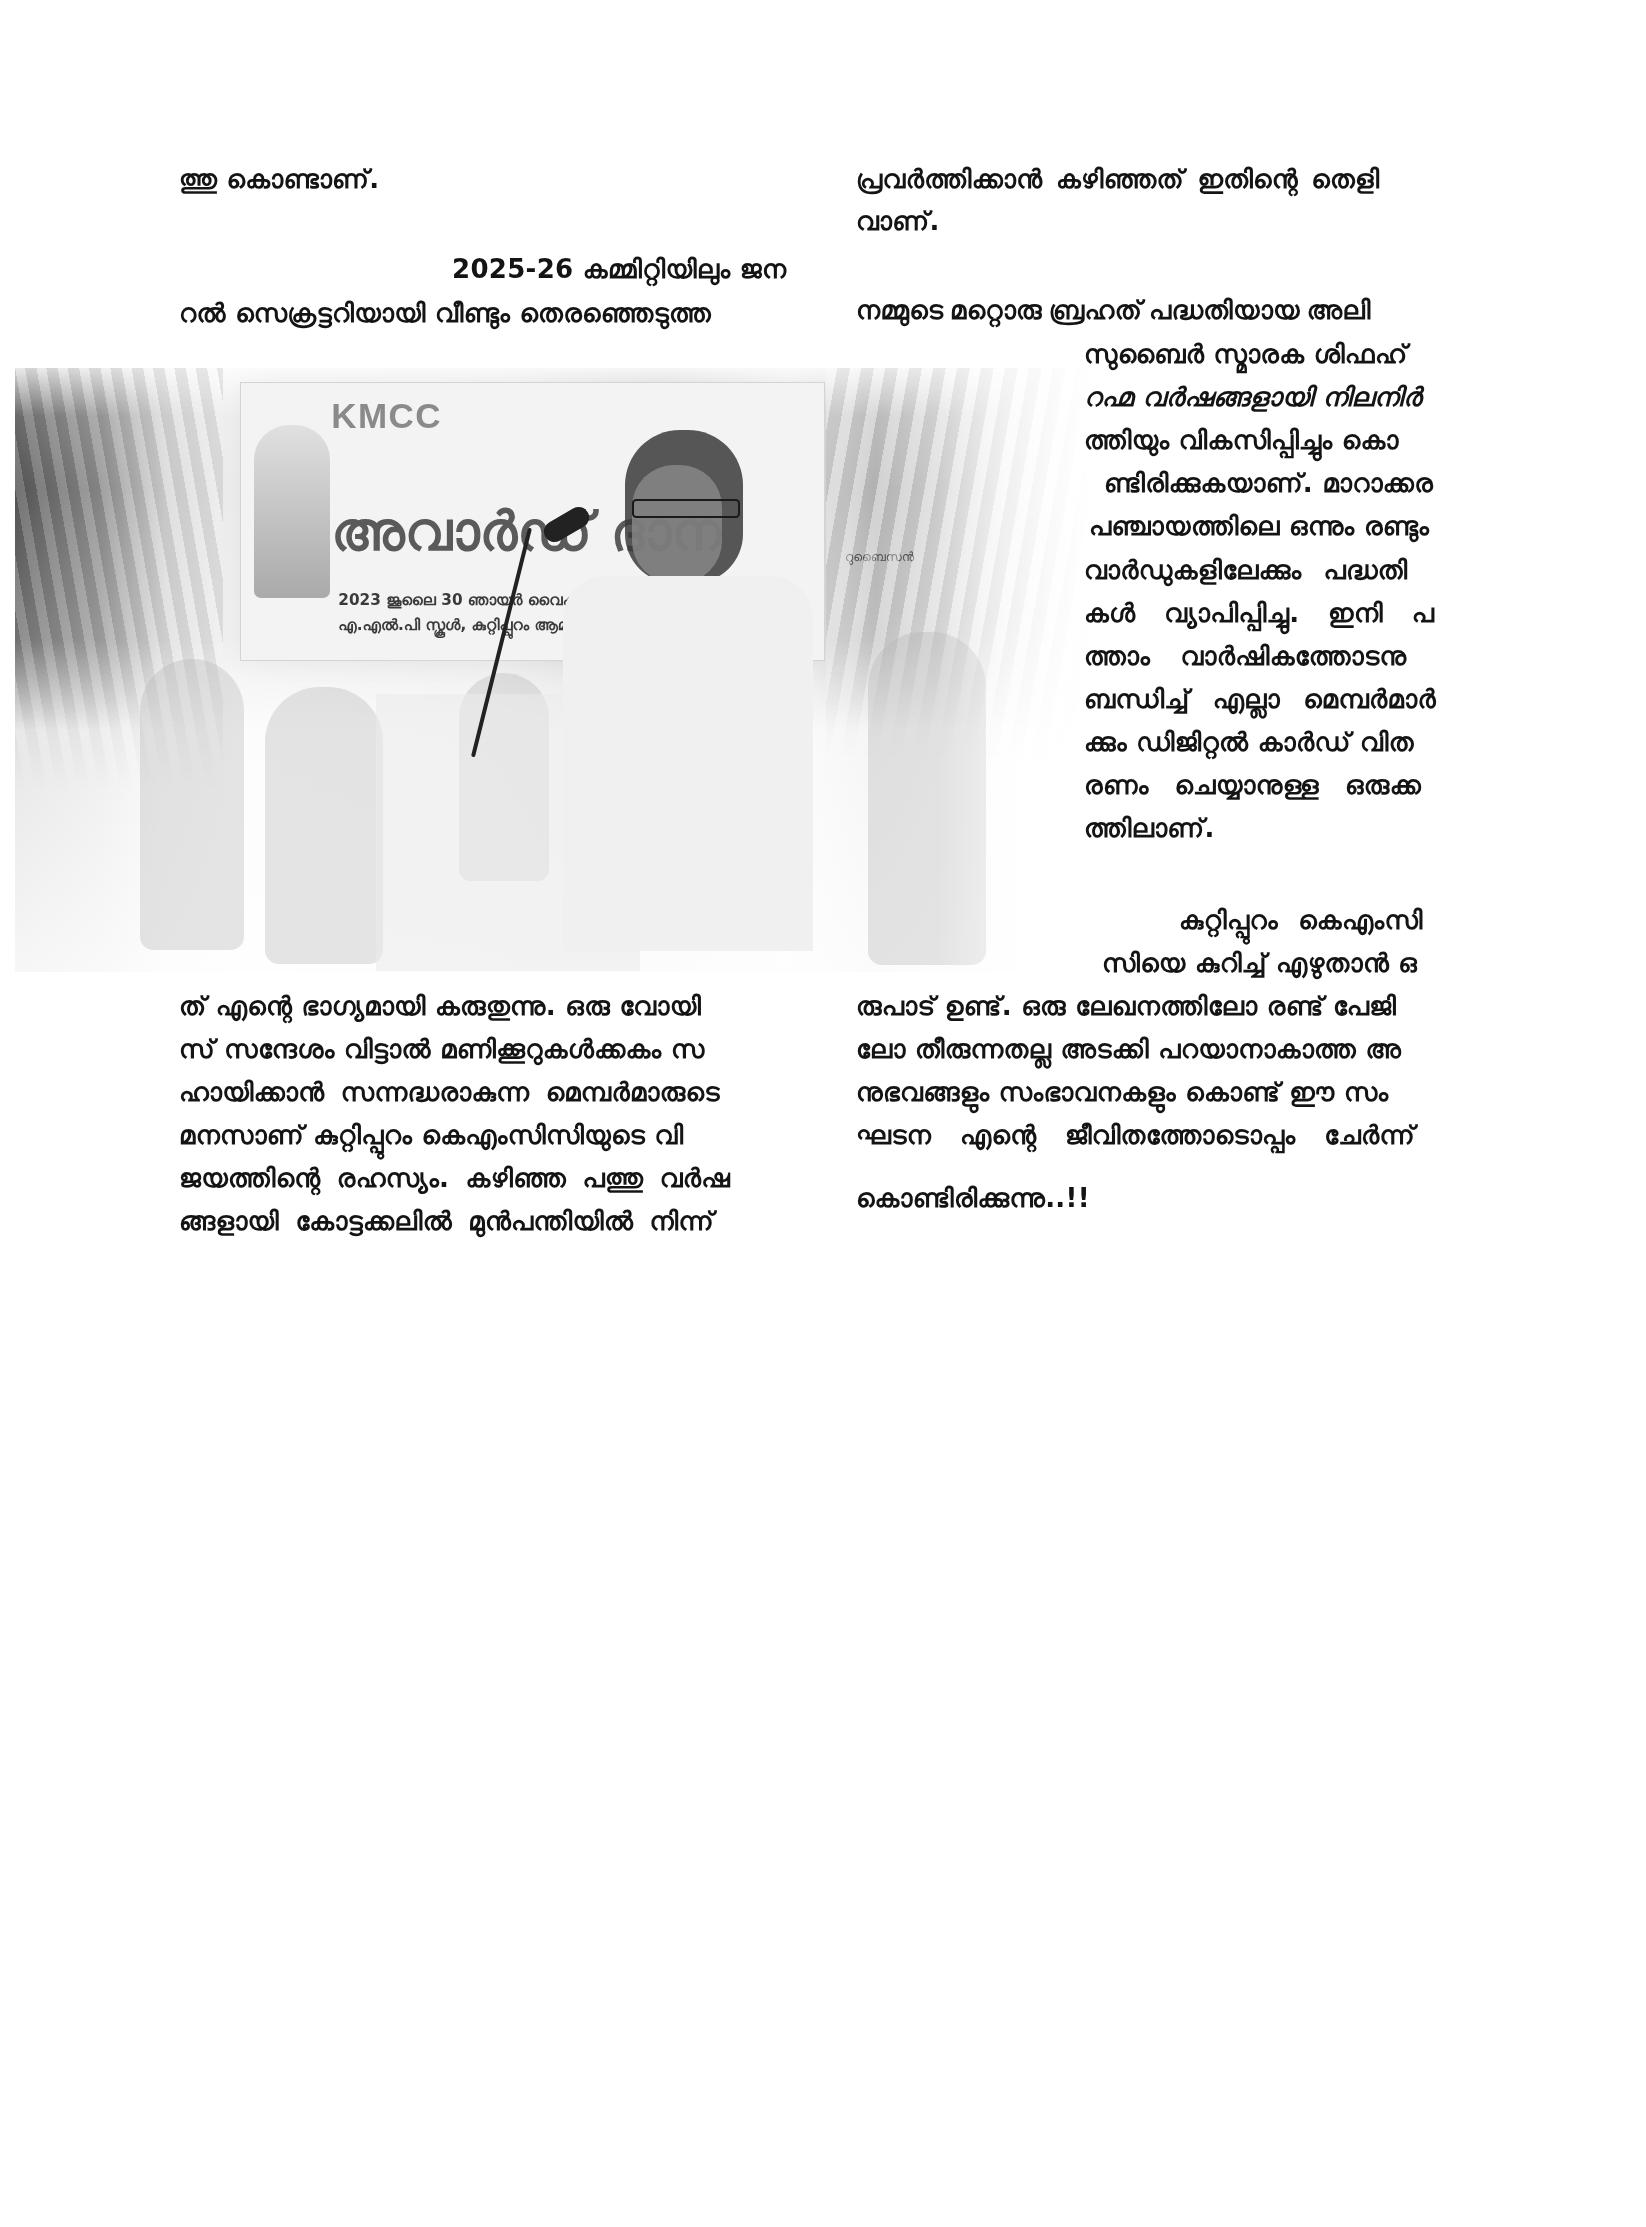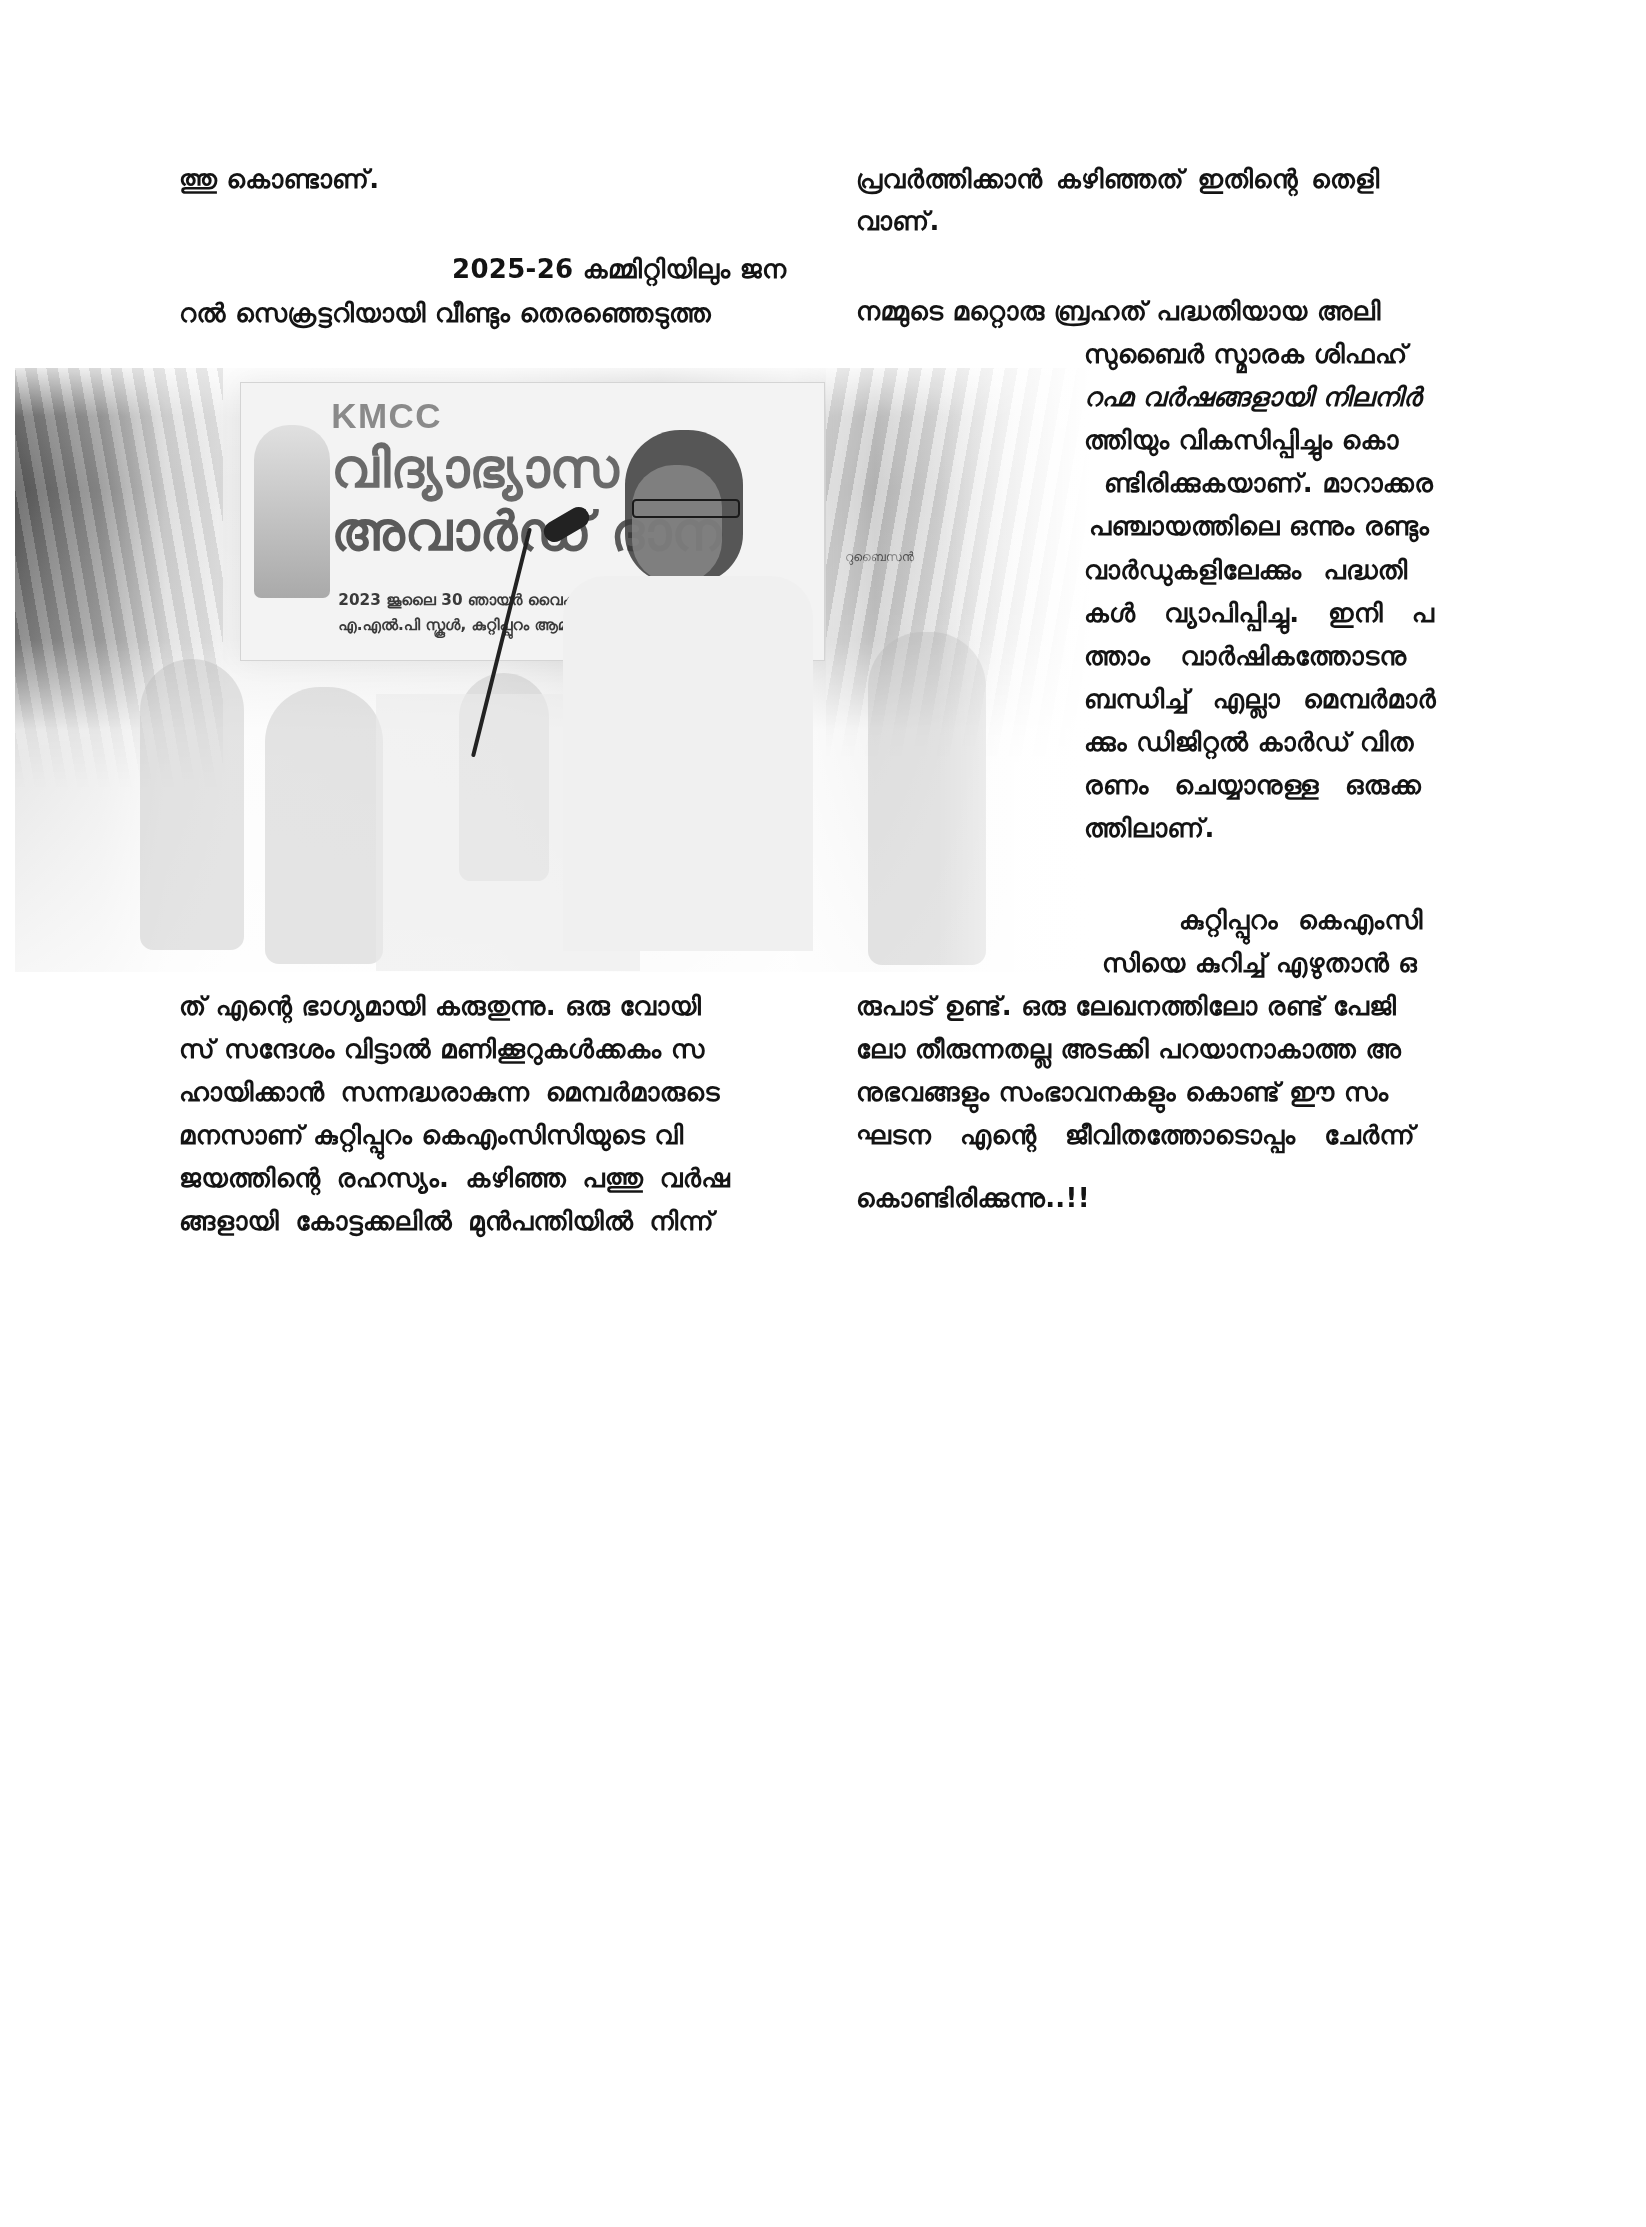--- a/index.html
+++ b/index.html
@@ -45,21 +45,20 @@
 <div class="line" style="left:179px; top:161px;">ത്തു കൊണ്ടാണ്.</div>
 <div class="line" style="left:452px; top:251px;">2025-26 കമ്മിറ്റിയിലും ജന</div>
 <div class="line" style="left:179px; top:295px;">റൽ സെക്രട്ടറിയായി വീണ്ടും തെരഞ്ഞെടുത്ത</div>
 
 <div class="photo">
   <div class="bg"></div>
   <div class="curtain-l"></div>
   <div class="banner">
     <div class="trophy"></div>
     <div class="banner-logo">KMCC</div>
-    <div class="banner-title1">വിദ്യാഭ്യാസ</div>
     <div class="banner-title2">അവാർഡ് ദാന</div>
     <div class="banner-line1">2023 ജൂലൈ 30 ഞായർ വൈകുന്നേരം 4 മണിക്ക്</div>
     <div class="banner-line2">എ.എൽ.പി സ്കൂൾ, കുറ്റിപ്പുറം ആമപ്പാറ</div>
     <div class="banner-side">റുബൈസൻ</div>
   </div>
   <div class="curtain-r"></div>
   <div class="person" style="left:125px; top:291px; width:104px; height:291px;"></div>
   <div class="person" style="left:250px; top:319px; width:118px; height:277px;"></div>
   <div class="person" style="left:444px; top:305px; width:90px; height:208px;"></div>
   <div class="person" style="left:853px; top:264px; width:118px; height:333px;"></div>
@@ -71,21 +70,21 @@
     <div class="body"></div>
   </div>
   <div class="mic-stand"></div>
   <div class="mic-head"></div>
   <div class="overlay-fade-right"></div>
 </div>
 
 <div class="line" style="left:856px; top:161px; word-spacing:4.2px;">പ്രവർത്തിക്കാൻ കഴിഞ്ഞത്    ഇതിന്റെ തെളി</div>
 <div class="line" style="left:856px; top:203px;">വാണ്.</div>
 
-<div class="line" style="left:856px; top:293px;">നമ്മുടെ മറ്റൊരു ബ്രഹത് പദ്ധതിയായ അലി</div>
+<div class="line" style="left:856px; top:293px;font-family:Liberation Serif, serif;">നമ്മുടെ മറ്റൊരു ബ്രഹത് പദ്ധതിയായ അലി</div>
 <div class="line" style="left:1084px; top:336px;">സുബൈർ സ്മാരക ശിഫഹ്</div>
 <div class="line" style="left:1084px; top:379px;font-style:italic;">റഹ്മ വർഷങ്ങളായി നിലനിർ</div>
 <div class="line" style="left:1084px; top:422px;">ത്തിയും വികസിപ്പിച്ചും കൊ</div>
 <div class="line" style="left:1084px; top:465px;margin-left:20px;">ണ്ടിരിക്കുകയാണ്. മാറാക്കര</div>
 <div class="line" style="left:1089px; top:508px;">പഞ്ചായത്തിലെ ഒന്നും രണ്ടും</div>
 <div class="line" style="left:1084px; top:552px; word-spacing:12.5px;">വാർഡുകളിലേക്കും പദ്ധതി</div>
 <div class="line" style="left:1084px; top:595px; word-spacing:19.4px;">കൾ വ്യാപിപ്പിച്ചു. ഇനി പ</div>
 <div class="line" style="left:1084px; top:638px; word-spacing:21px;">ത്താം വാർഷികത്തോടനു</div>
 <div class="line" style="left:1084px; top:681px; word-spacing:14px;">ബന്ധിച്ച് എല്ലാ മെമ്പർമാർ</div>
 <div class="line" style="left:1084px; top:724px;">ക്കും ഡിജിറ്റൽ കാർഡ് വിത</div>

